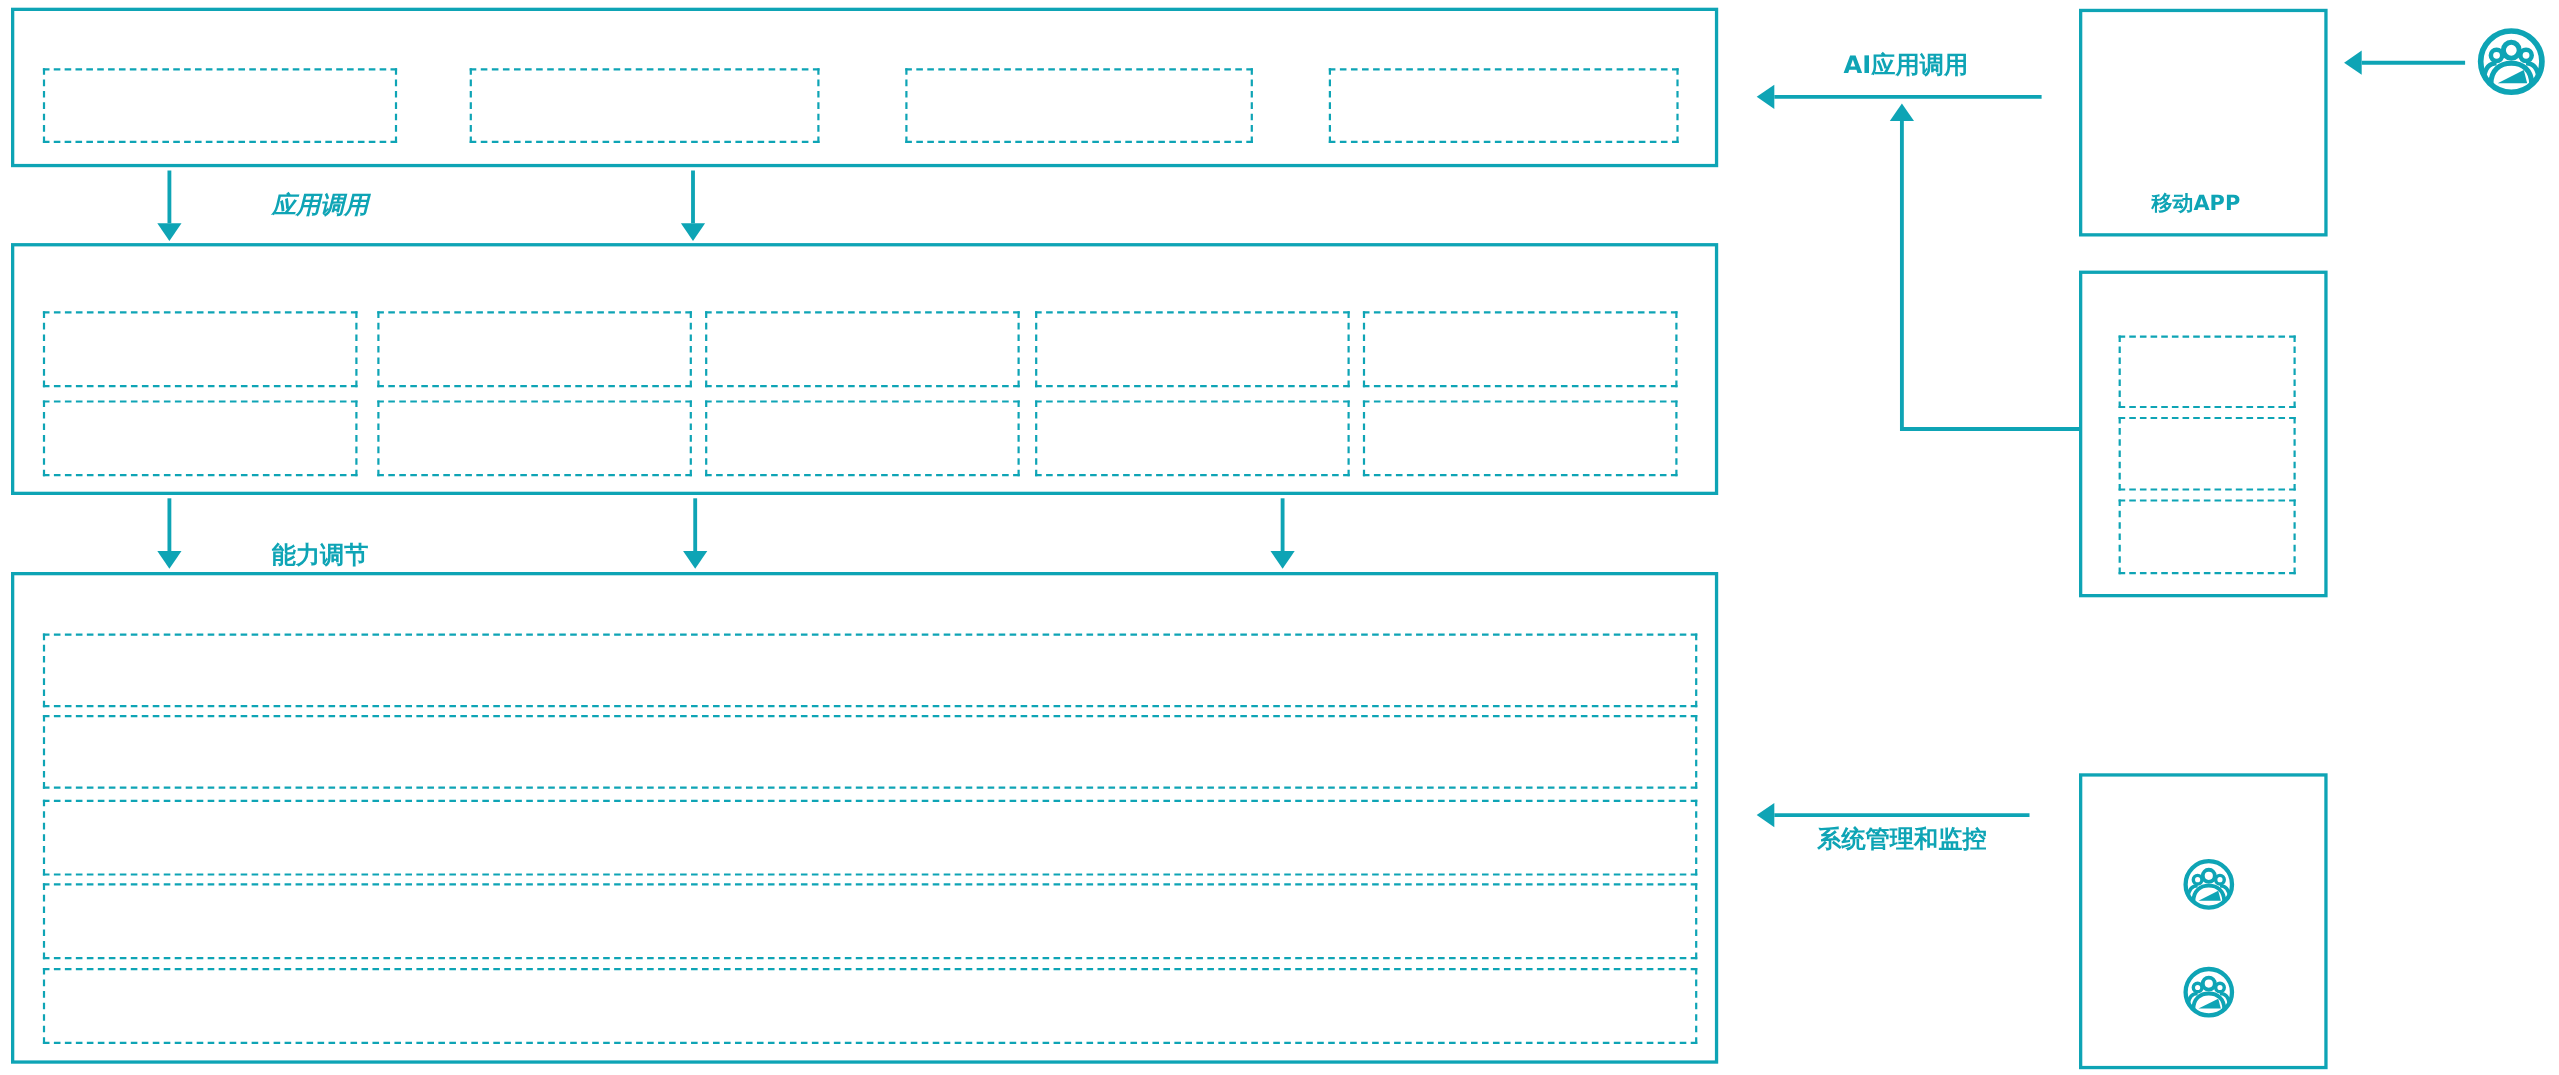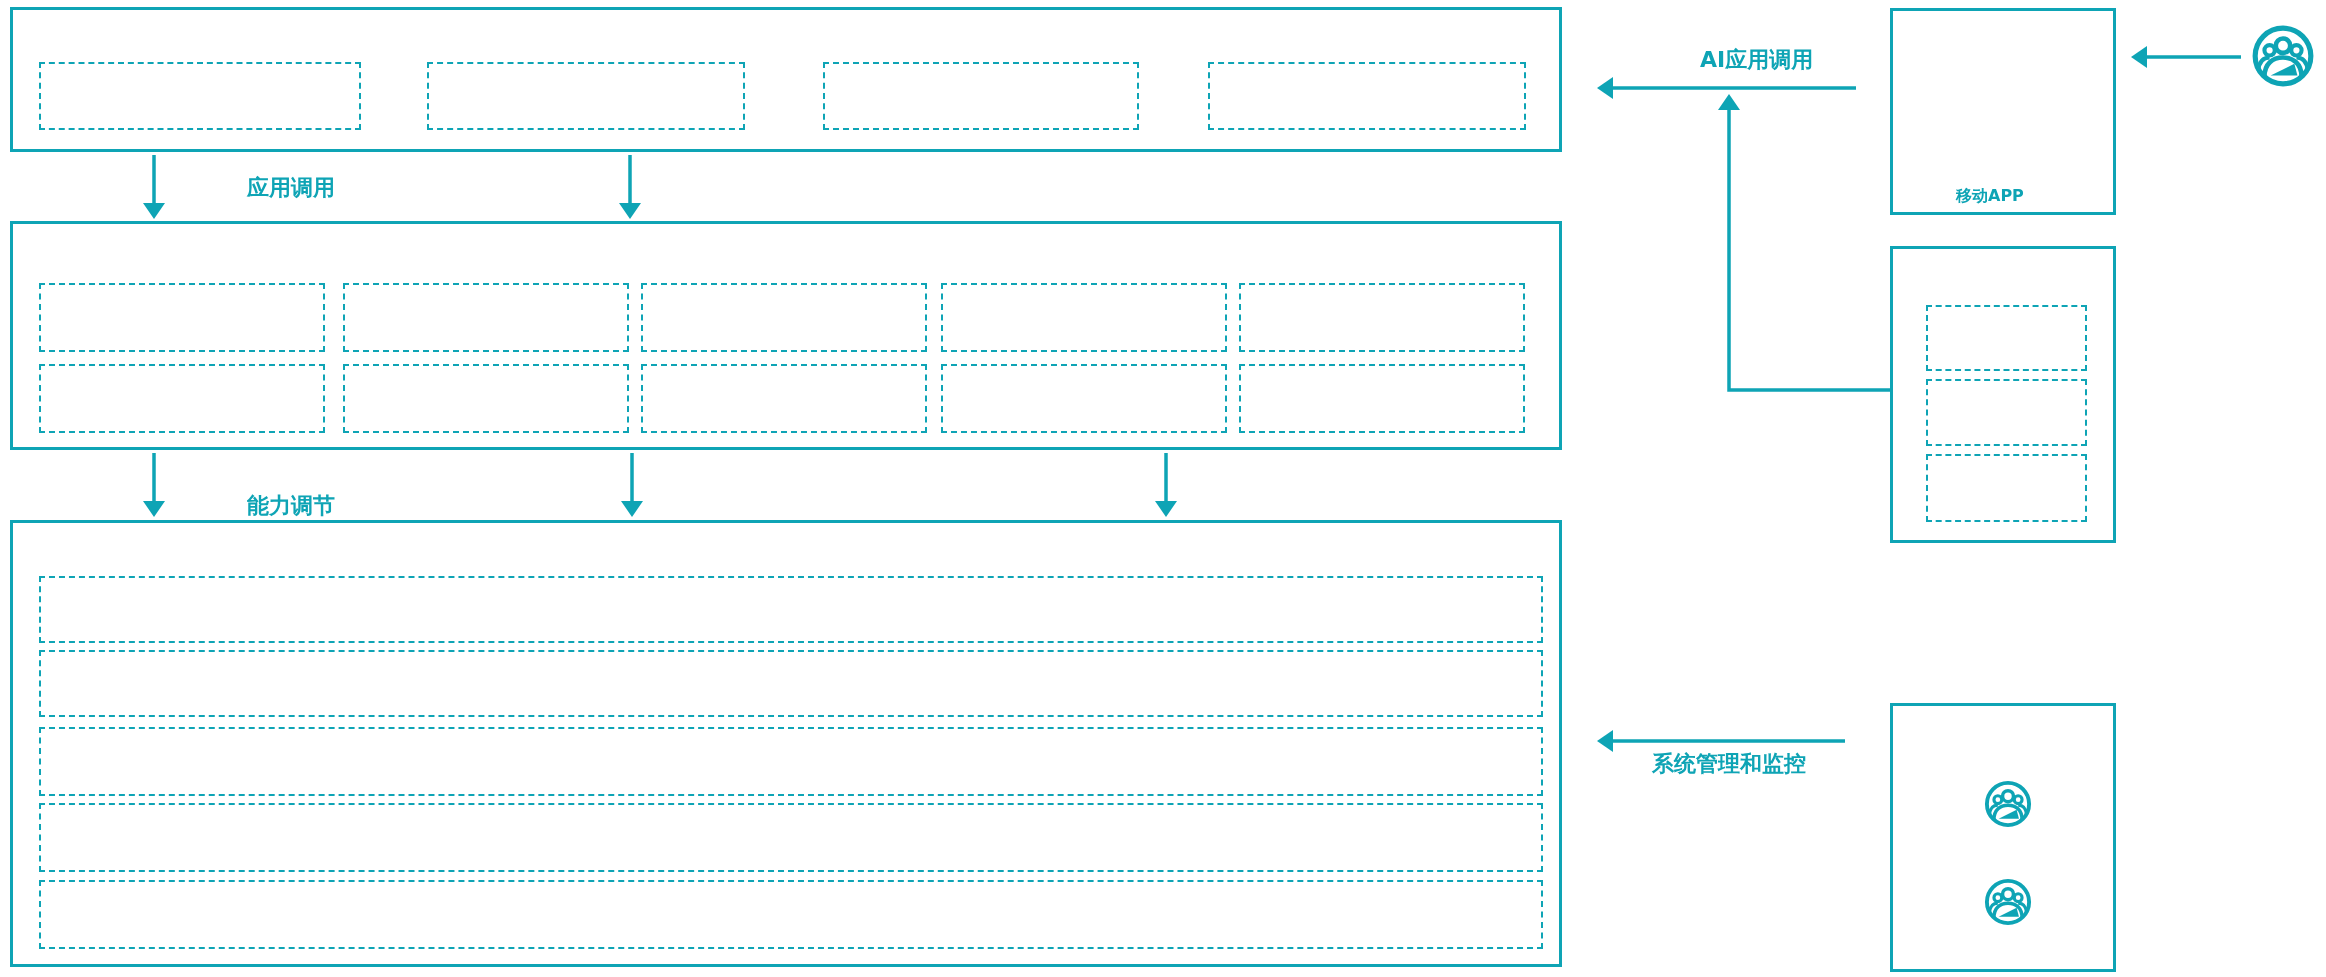--- a/index.html
+++ b/index.html
@@ -57,44 +57,44 @@
     <div class="slot" style="left:26px;top:53px;width:1504px;height:67px;"></div>
     <div class="slot" style="left:26px;top:127px;width:1504px;height:67px;"></div>
     <div class="slot" style="left:26px;top:204px;width:1504px;height:69px;"></div>
     <div class="slot" style="left:26px;top:280px;width:1504px;height:69px;"></div>
     <div class="slot" style="left:26px;top:357px;width:1504px;height:69px;"></div>
   </div>
 
   <div class="box" style="left:1890px;top:8px;width:226px;height:207px;">
     
   </div>
-  <div class="lbl" style="left:1956px;top:188px;font-size:16px;">移动APP</div>
+  <div class="lbl" style="left:1956px;top:176px;font-size:19px;">移动APP</div>
 
   <div class="box" style="left:1890px;top:246px;width:226px;height:297px;">
     <div class="slot" style="left:33px;top:56px;width:161px;height:66px;"></div>
     <div class="slot" style="left:33px;top:130px;width:161px;height:67px;"></div>
     <div class="slot" style="left:33px;top:205px;width:161px;height:68px;"></div>
   </div>
 
   <div class="box" style="left:1890px;top:703px;width:226px;height:269px;">
     <svg class="gicon" style="left:90px;top:73px;width:50px;height:50px;">
         <use href="#ugroup"></use>
       </svg>
     <svg class="gicon" style="left:90px;top:171px;width:50px;height:50px;">
         <use href="#ugroup"></use>
       </svg>
   </div>
 
   <svg class="gicon" style="left:2250px;top:23px;width:66px;height:66px;">
       <use href="#ugroup"></use>
     </svg>
 
-  <div class="lbl" style="left:247px;top:177px;">应用调用</div>
+  <div class="lbl" style="left:247px;top:177px;font-style:italic;">应用调用</div>
   <div class="lbl" style="left:247px;top:475px;margin-top:20px;">能力调节</div>
-  <div class="lbl" style="left:1676px;top:49px;margin-left:24px;">AI应用调用</div>
+  <div class="lbl" style="left:1676px;top:49px;">AI应用调用</div>
   <div class="lbl" style="left:1652px;top:753px;">系统管理和监控</div>
 
   <svg class="svg-overlay">
     <g stroke="#0ea4b5" stroke-width="3.5" fill="#0ea4b5">
 
       <g>
         <line x1="154" y1="155" x2="154" y2="203" fill="none"></line>
         <polygon points="143,203 165,203 154,219" stroke="none"></polygon>
       </g>
       <g>

